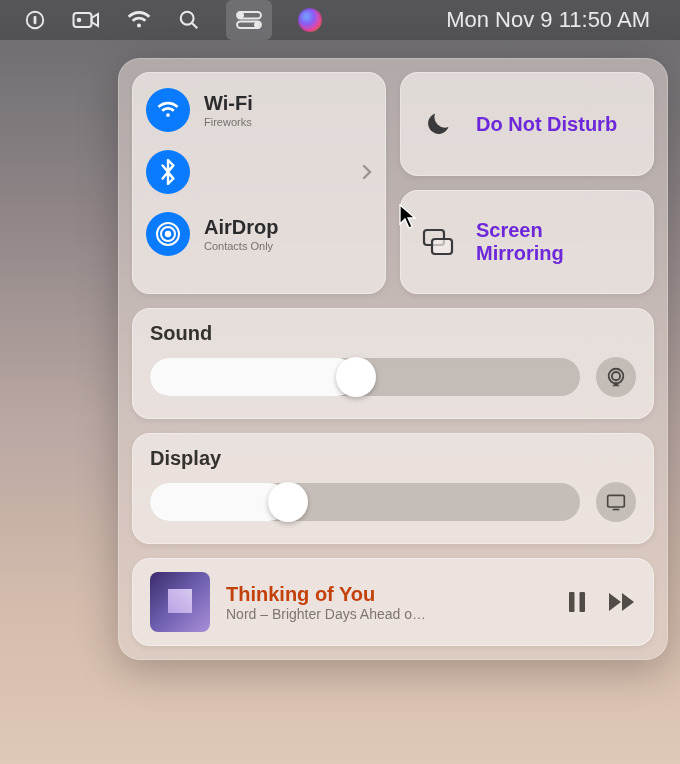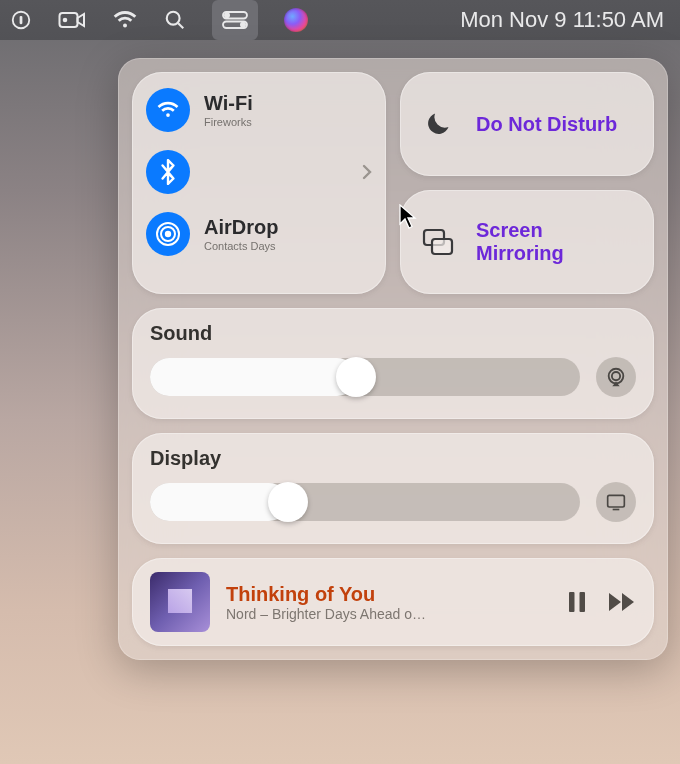--- a/index.html
+++ b/index.html
@@ -10,21 +10,21 @@
     position: relative;
   }
 
   
   .menubar {
     height: 40px;
     background: linear-gradient(#56565a, #525256);
     display: flex;
     align-items: center;
     color: #e9e9ea;
-    padding: 0 10px;
+    padding: 0 24px;
     gap: 26px;
     font-size: 20px;
   }
   .menubar .mb-item { display: flex; align-items: center; justify-content: center; height: 40px; }
   .menubar .cc-selected {
     background: #6e6e73;
     border-radius: 6px;
     padding: 4px 10px;
   }
   .menubar .siri {
@@ -46,21 +46,21 @@
     border-radius: 22px;
     padding: 14px;
     box-shadow: 0 10px 40px rgba(0,0,0,.25), 0 0 0 1px rgba(255,255,255,.22) inset;
     display: flex;
     flex-direction: column;
     gap: 14px;
   }
   .row { display: flex; gap: 14px; }
   .card {
     background: rgba(243, 238, 235, 0.7);
-    border-radius: 30px;
+    border-radius: 18px;
     box-shadow: 0 2px 6px rgba(0,0,0,.08), 0 0 0 1px rgba(255,255,255,.35) inset;
   }
 
   
   .conn-card {
     width: 254px;
     padding: 16px 14px 16px 14px;
     display: flex; flex-direction: column; gap: 18px;
   }
   .conn-item { display: flex; align-items: center; gap: 14px; }
@@ -234,21 +234,21 @@
       <div class="conn-item">
         <span class="conn-icon">
           <svg width="26" height="26" viewBox="0 0 26 26" fill="none" stroke="currentColor" stroke-width="2">
               <circle cx="13" cy="13" r="3.2" fill="currentColor" stroke="none"></circle>
               <circle cx="13" cy="13" r="7"></circle>
               <circle cx="13" cy="13" r="11"></circle>
             </svg>
         </span>
         <span class="conn-text">
           <span class="conn-title">AirDrop</span>
-          <span class="conn-sub">Contacts Days</span>
+          <span class="conn-sub">Contacts Only</span>
         </span>
       </div>
 
     </div>
 
     <div class="right-col">
       <div class="card tile">
         <span class="tile-icon">
           <svg width="28" height="28" viewBox="0 0 24 24" fill="currentColor">
               <path d="M21 14.5A9 9 0 0 1 9.5 3 9 9 0 1 0 21 14.5Z"></path>

